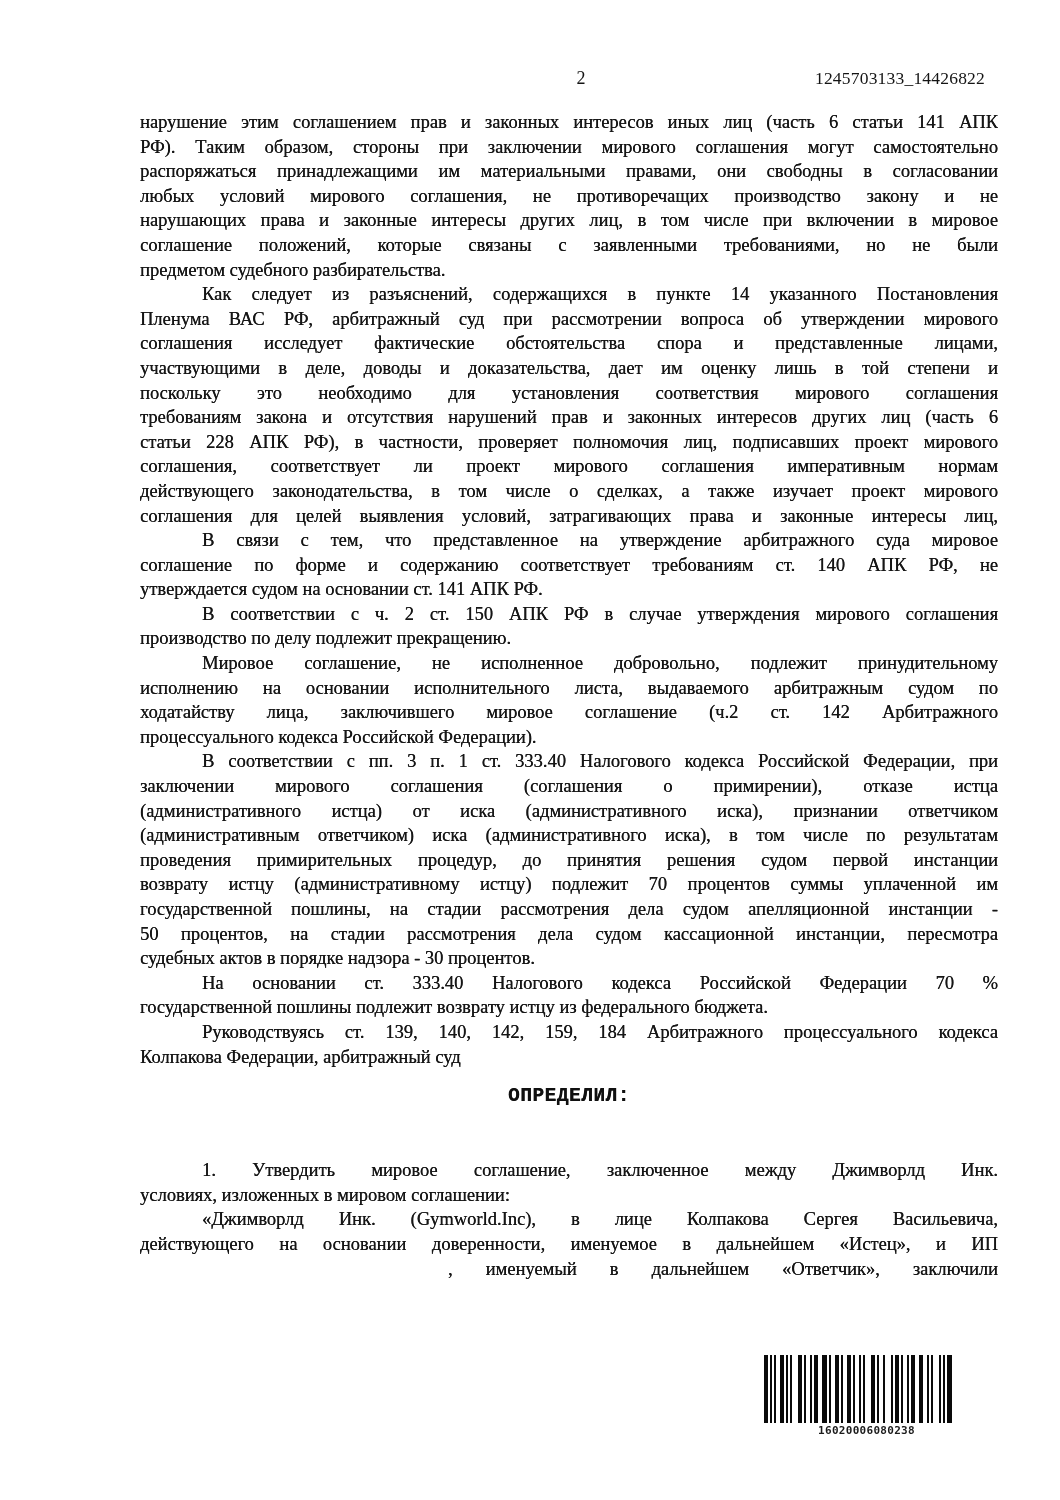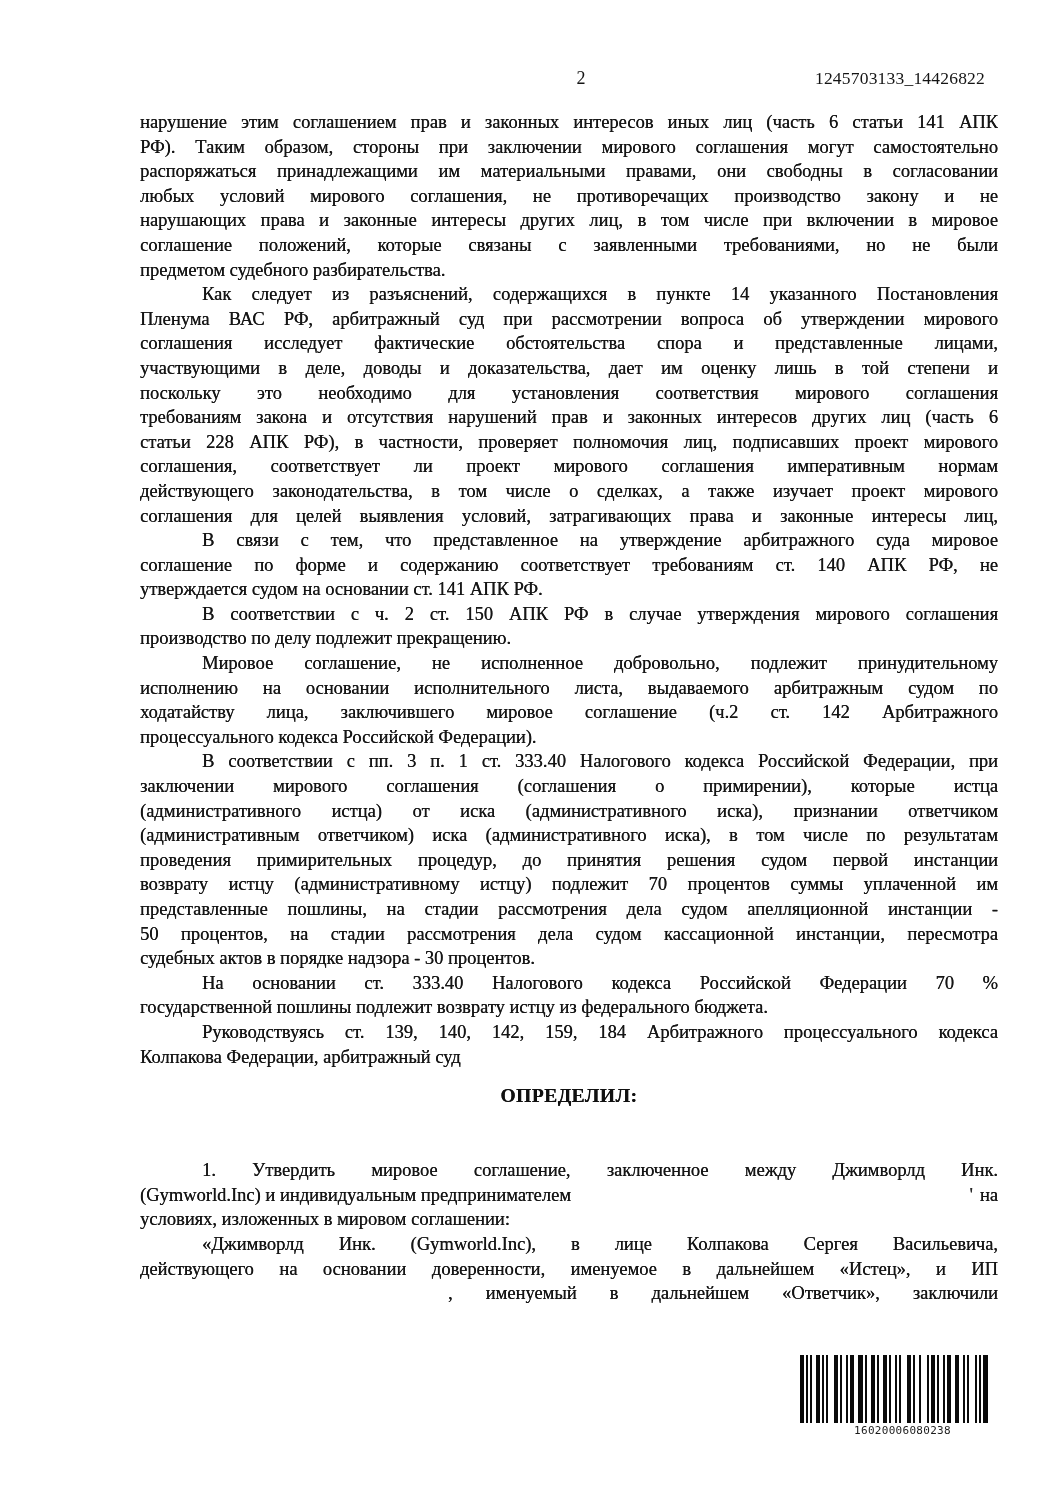--- a/index.html
+++ b/index.html
@@ -38,25 +38,26 @@
   .flexline .seg { white-space:nowrap; }
   .flexline .spacer { flex:1 1 auto; }
   .flexline .lead-gap { flex:0 0 auto; width:308px; }
   .flexline .jtext { flex:1 1 auto; text-align:justify; text-align-last:justify; }
   .artifact { margin-right:7px; color:#2a2a2a; }
 
   .ruling-heading {
     margin:14px 0 0 0; height:26px; line-height:26px;
     text-align:center; font-size:19.5px; font-weight:bold; letter-spacing:0.5px;
     color:#101010;
+    font-family:Liberation Mono, monospace;
   }
   .ruling-paras { margin-top:49px; }
 
   
-  .barcode-block { position:absolute; left:800px; top:1355px; width:205px; }
+  .barcode-block { position:absolute; left:764px; top:1355px; width:205px;font-weight:bold; }
   .bars { display:flex; height:68px; width:188px; }
   .bars .b { background:#0a0a0a; height:68px; }
   .bars .s { background:#ffffff; height:68px; }
   .barcode-number {
     margin-top:1px; text-align:center;
     font-family:"DejaVu Sans Mono","Liberation Mono",monospace;
     font-size:11px; line-height:13px; color:#1c1c1c; letter-spacing:0.3px;
   }
 </style>
 </head>
@@ -102,47 +103,42 @@
           <div class="line end">производство по делу подлежит прекращению.</div>
         </div>
         <div class="para">
           <div class="line indent">Мировое соглашение, не исполненное добровольно, подлежит принудительному</div>
           <div class="line">исполнению на основании исполнительного листа, выдаваемого арбитражным судом по</div>
           <div class="line">ходатайству лица, заключившего мировое соглашение (ч.2 ст. 142 Арбитражного</div>
           <div class="line end">процессуального кодекса Российской Федерации).</div>
         </div>
         <div class="para">
           <div class="line indent">В соответствии с пп. 3 п. 1 ст. 333.40 Налогового кодекса Российской Федерации, при</div>
-          <div class="line">заключении мирового соглашения (соглашения о примирении), которые истца</div>
+          <div class="line">заключении мирового соглашения (соглашения о примирении), отказе истца</div>
           <div class="line">(административного истца) от иска (административного иска), признании ответчиком</div>
           <div class="line">(административным ответчиком) иска (административного иска), в том числе по результатам</div>
           <div class="line">проведения примирительных процедур, до принятия решения судом первой инстанции</div>
           <div class="line">возврату истцу (административному истцу) подлежит 70 процентов суммы уплаченной им</div>
-          <div class="line">представленные пошлины, на стадии рассмотрения дела судом апелляционной инстанции -</div>
+          <div class="line">государственной пошлины, на стадии рассмотрения дела судом апелляционной инстанции -</div>
           <div class="line">50 процентов, на стадии рассмотрения дела судом кассационной инстанции, пересмотра</div>
           <div class="line end">судебных актов в порядке надзора - 30 процентов.</div>
         </div>
         <div class="para">
           <div class="line indent">На основании ст. 333.40 Налогового кодекса Российской Федерации 70 %</div>
           <div class="line end">государственной пошлины подлежит возврату истцу из федерального бюджета.</div>
         </div>
         <div class="para">
           <div class="line indent">Руководствуясь ст. 139, 140, 142, 159, 184 Арбитражного процессуального кодекса</div>
           <div class="line end">Колпакова Федерации, арбитражный суд</div>
         </div>
       </section>
     <h2 class="ruling-heading">ОПРЕДЕЛИЛ:</h2>
     <section id="paras-ruling" class="ruling-paras">
         <div class="para">
           <div class="line indent">1. Утвердить мировое соглашение, заключенное между Джимворлд Инк.</div>
-          <div class="line flexline">
-            <span class="seg">(Gymworld.Inc) и индивидуальным предпринимателем</span>
-            <span class="spacer"></span>
-            <span class="seg"><span class="artifact">'</span>на</span>
-          </div>
           <div class="line end">условиях, изложенных в мировом соглашении:</div>
         </div>
         <div class="para">
           <div class="line indent">«Джимворлд Инк. (Gymworld.Inc), в лице Колпакова Сергея Васильевича,</div>
           <div class="line">действующего на основании доверенности, именуемое в дальнейшем «Истец», и ИП</div>
           <div class="line flexline">
             <span class="lead-gap"></span>
             <div class="jtext">, именуемый в дальнейшем «Ответчик», заключили</div>
           </div>
         </div>

